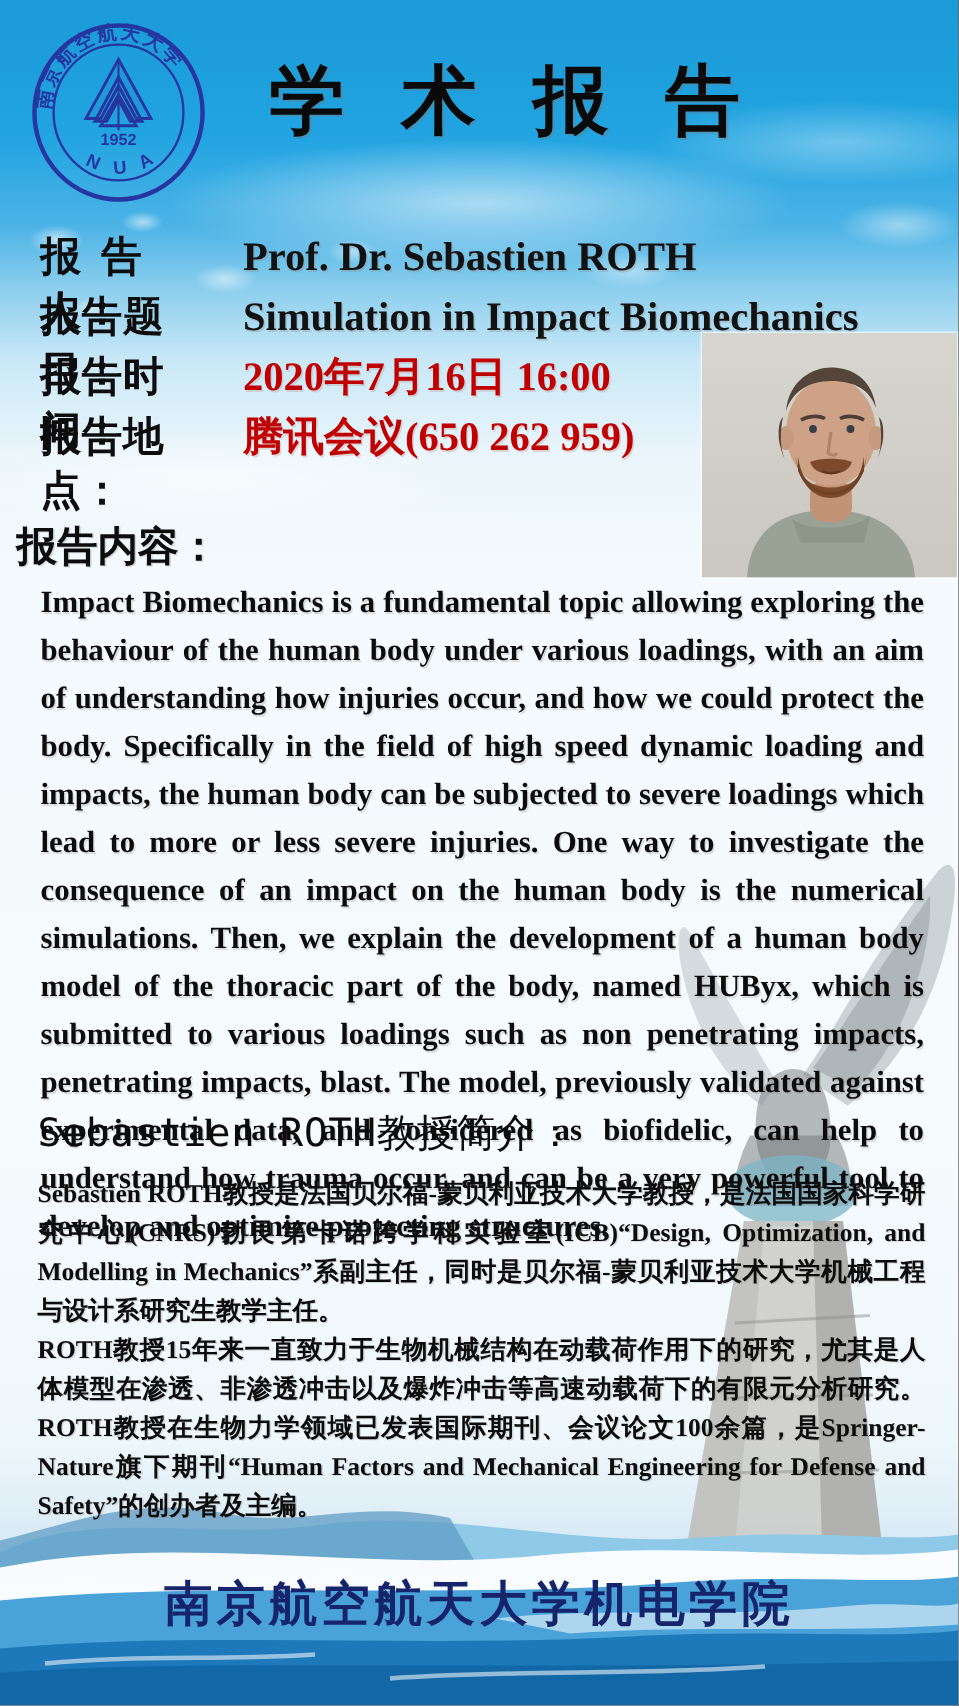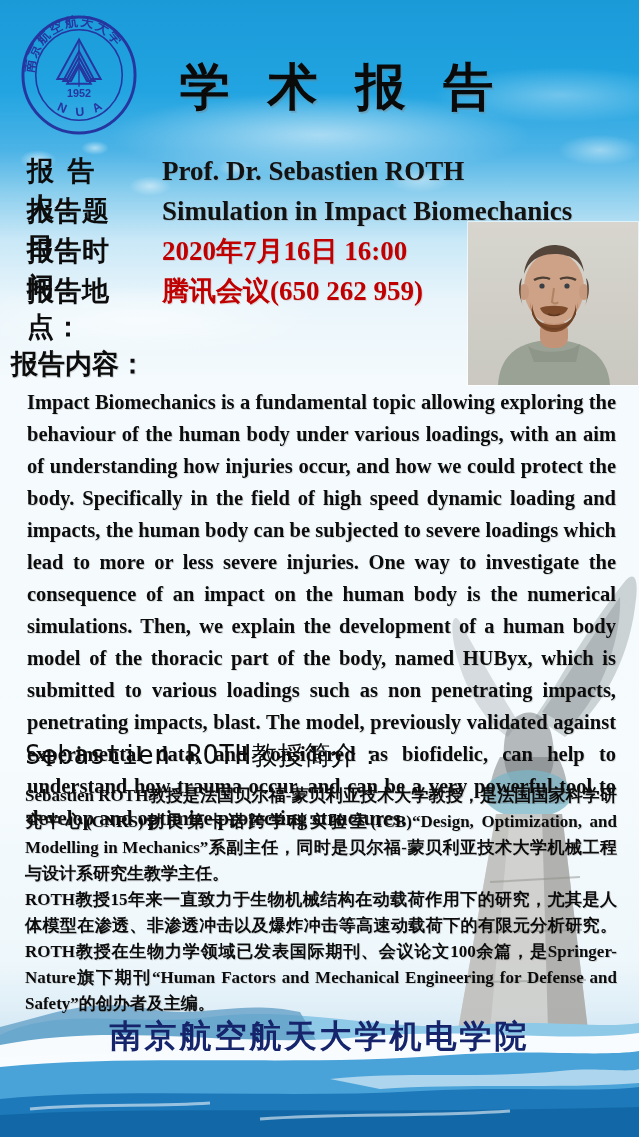--- a/index.html
+++ b/index.html
@@ -27,21 +27,20 @@
   }
   .statue{position:absolute;left:430px;top:552px;width:209px;height:478px;z-index:1;}
   .waves{position:absolute;left:0;bottom:0;width:639px;height:150px;z-index:2;}
   .content-layer{position:absolute;inset:0;z-index:3;}
 
   .logo{position:absolute;left:20px;top:13px;width:118px;height:124px;}
   .title{
     position:absolute;top:34px;left:0;right:0;text-align:center;padding-left:46px;
     font-size:50px;font-weight:bold;letter-spacing:12px;color:#0a0a0a;
     text-shadow:1.5px 1.5px 0 rgba(120,120,120,.35);
-    margin-top:20px;
   }
   .info{position:absolute;left:27px;top:153px;}
   .info-row{display:flex;align-items:baseline;height:40px;font-weight:bold;font-size:27px;}
   .info-label{flex:0 0 135px;color:#0d0d0d;letter-spacing:.5px;}
   .row-speaker .info-label{word-spacing:5px;}
   .info-value{font-family:"Liberation Serif","Liberation Sans",serif;color:#121212;white-space:nowrap;
     text-shadow:1px 1px 0 rgba(140,140,140,.3);}
   .row-time .info-value,.row-place .info-value{color:#c00000;text-shadow:1px 1px 0 rgba(190,140,140,.3);text-align:right;}
 
   .photo{position:absolute;left:468px;top:222px;width:170px;height:163px;box-shadow:0 0 0 1px rgba(255,255,255,.6);}
@@ -62,21 +61,21 @@
     font-size:26px;font-weight:500;color:#0c0c0c;letter-spacing:.5px;
   }
   .bio-paras{
     position:absolute;left:25px;top:783px;width:592px;
     font-family:"Liberation Serif","Liberation Sans",serif;font-weight:bold;
     font-size:17px;line-height:26px;text-align:justify;color:#0c0c0c;
     text-shadow:1px 1px 0 rgba(140,140,140,.28);
   }
   .bio-paras p{margin:0;}
   .footer-text{
-    position:absolute;left:0;right:0;top:1015px;text-align:center;
+    position:absolute;left:0;right:0;top:1048px;text-align:center;
     font-family:"Liberation Serif","Liberation Sans",serif;font-weight:bold;
     font-size:32px;letter-spacing:3px;color:#15246b;
   }
 </style>
 </head>
 <body>
 
 <div class="poster">
 
   <div class="bg-clouds"></div>

